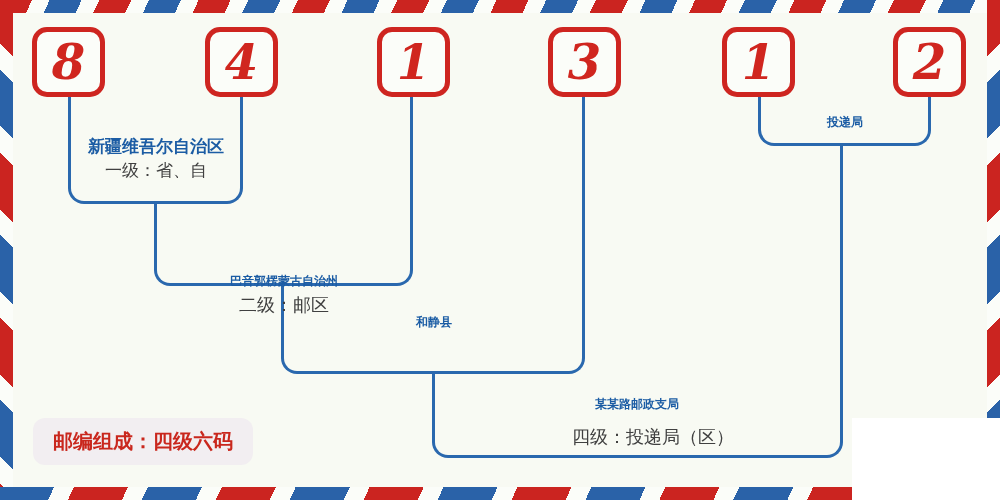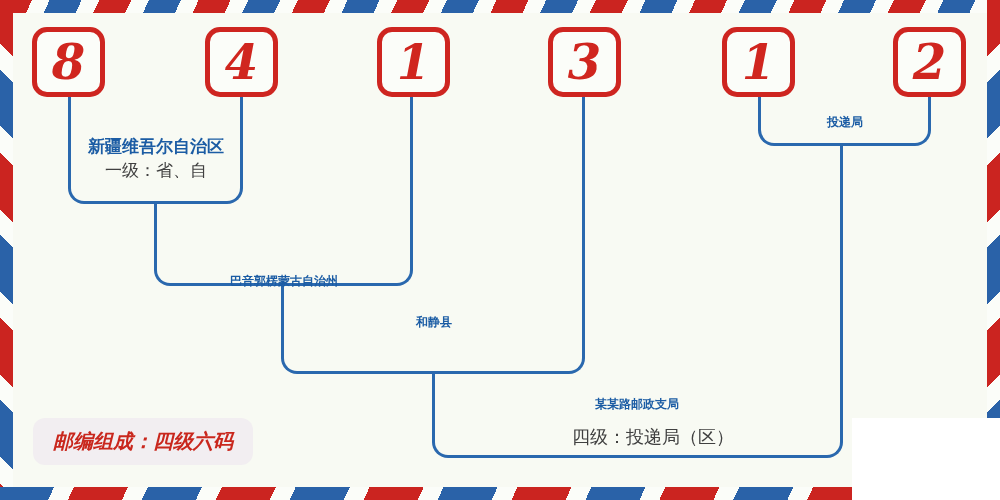--- a/index.html
+++ b/index.html
@@ -57,21 +57,21 @@
   #l2 { left:284px; top:221px;margin-top:48px; }
   #l3 { left:434px; top:310px;text-align:right; }
   #l4 { left:637px; top:392px; }
   #l4 .lvl-desc { margin-top:9px;margin-left:32px; }
   #l5 { left:845px; top:110px; }
 
   
   .badge {
     position:absolute; left:33px; top:418px; width:220px; height:47px;
     background:#F2EEF1; border-radius:12px;
-    display:flex; align-items:center; justify-content:center;font-style:italic;
+    display:flex; align-items:center; justify-content:center;
   }
   .badge-text { color:#C9271D; font-weight:bold; font-size:20px; }
 </style>
 </head>
 <body>
 
 <div class="canvas">
 
   <div class="band band-top"></div>
   <div class="band band-left"></div>
@@ -106,20 +106,21 @@
   <div class="digit-box" id="box6">
     <span class="digit">2</span>
   </div>
 
   <div class="lvl" id="l1">
     <div class="lvl-name">新疆维吾尔自治区</div>
     <div class="lvl-desc">一级：省、自</div>
   </div>
   <div class="lvl" id="l2">
     <div class="lvl-name">巴音郭楞蒙古自治州</div>
+    <div class="lvl-desc">二级：邮区</div>
   </div>
   <div class="lvl" id="l3">
     <div class="lvl-name">和静县</div>
   </div>
   <div class="lvl" id="l4">
     <div class="lvl-name">某某路邮政支局</div>
     <div class="lvl-desc">四级：投递局（区）</div>
   </div>
   <div class="lvl" id="l5">
     <div class="lvl-name">投递局</div>

